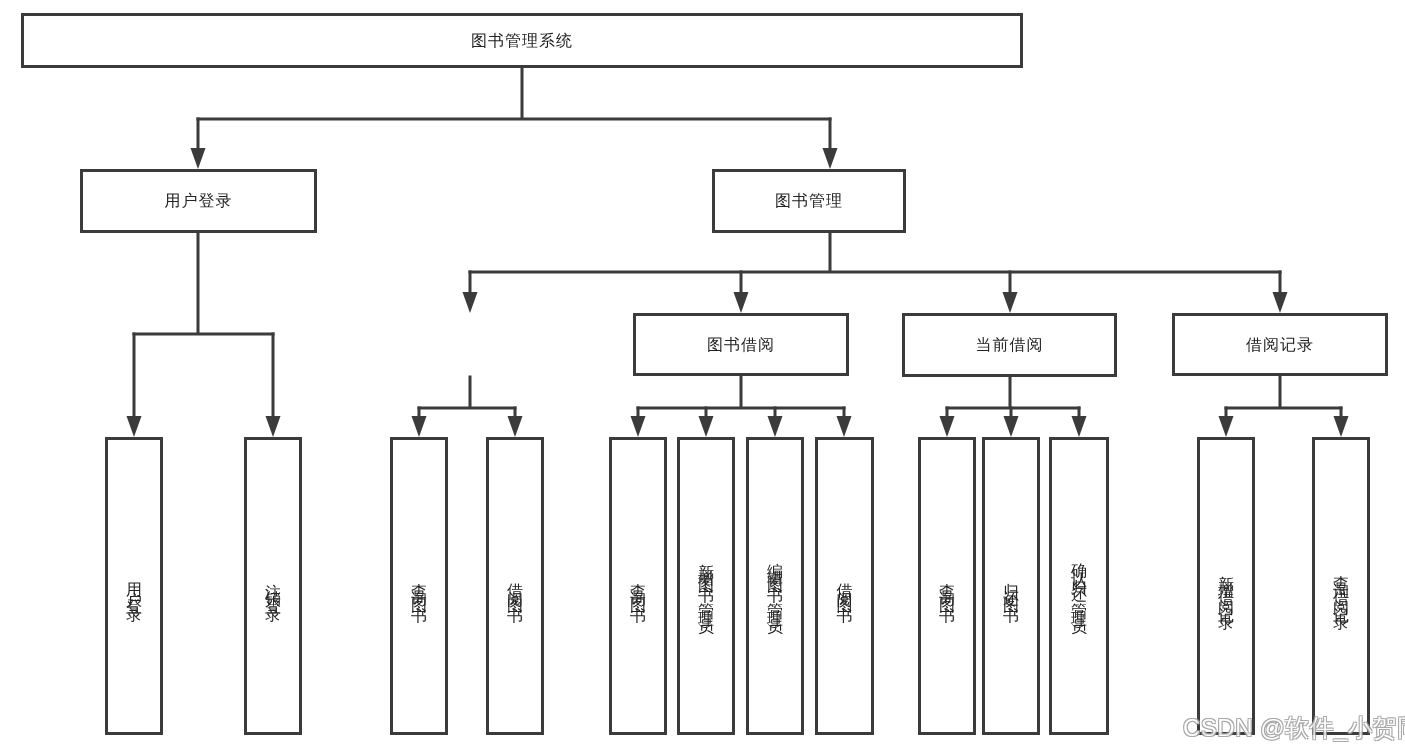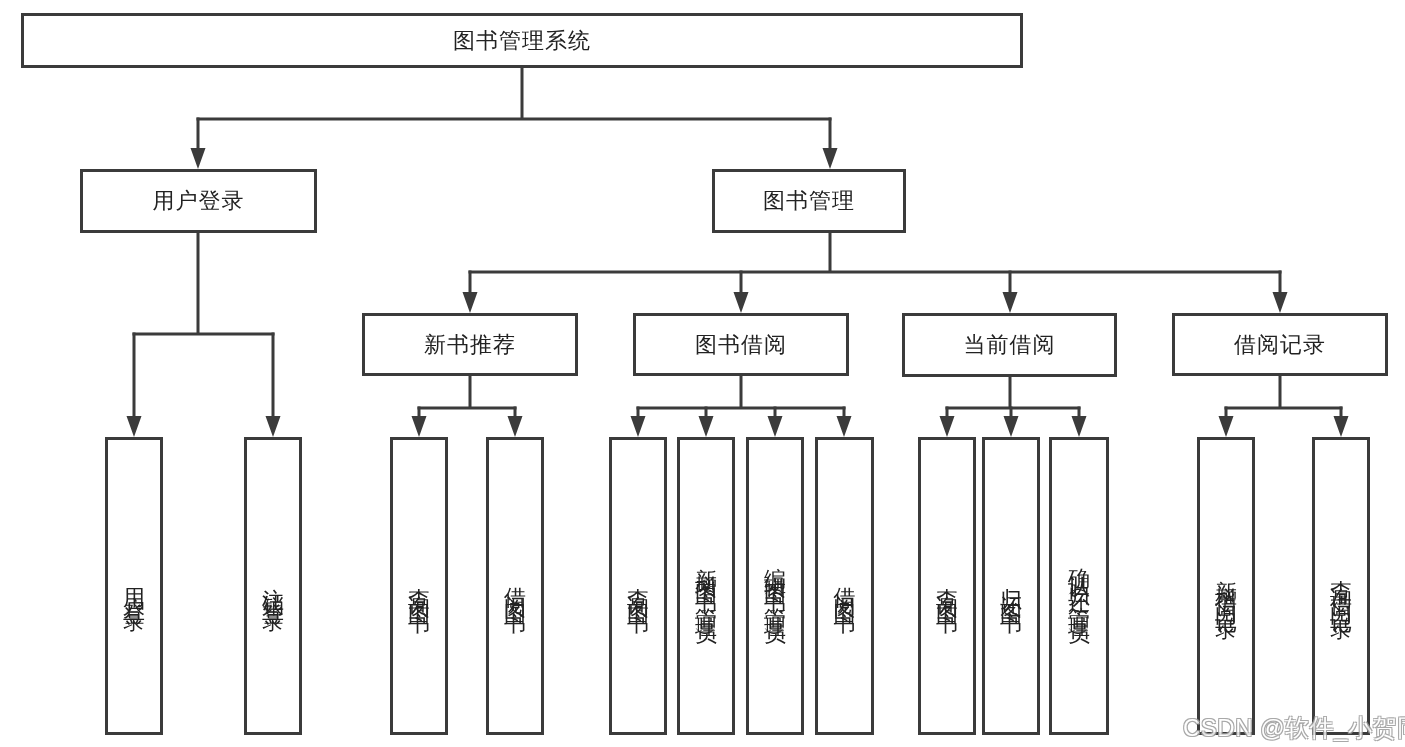--- a/index.html
+++ b/index.html
@@ -19,21 +19,21 @@
   svg.connectors{position:absolute;left:0;top:0;z-index:1;}
   svg.connectors .wire{stroke:var(--line);stroke-width:3;fill:none;stroke-linecap:square;}
   svg.connectors .head{fill:var(--line);stroke:none;}
   .node{
     position:absolute;
     box-sizing:border-box;
     border:3px solid var(--line);
     background:var(--box-fill);
     color:var(--text);
     display:flex;align-items:center;justify-content:center;
-    font-size:22px;letter-spacing:1px;line-height:1;
+    font-size:16px;letter-spacing:1px;line-height:1;
     z-index:2;
   }
   .node.v span{
     writing-mode:vertical-rl;
     text-orientation:mixed;
     letter-spacing:8px;
     line-height:1;
     white-space:nowrap;
   }
   .watermark{
@@ -87,23 +87,20 @@
     <span>图书管理系统</span>
   </div>
 
   <div class="node" style="left:80px;top:169px;width:237px;height:64px">
     <span>用户登录</span>
   </div>
   <div class="node" style="left:712px;top:169px;width:194px;height:64px">
     <span>图书管理</span>
   </div>
 
-  <div class="node" style="left:362px;top:313px;width:216px;height:63px">
-    <span>新书推荐</span>
-  </div>
   <div class="node" style="left:633px;top:313px;width:216px;height:63px">
     <span>图书借阅</span>
   </div>
   <div class="node" style="left:902px;top:313px;width:215px;height:64px">
     <span>当前借阅</span>
   </div>
   <div class="node" style="left:1172px;top:313px;width:216px;height:63px">
     <span>借阅记录</span>
   </div>
 

